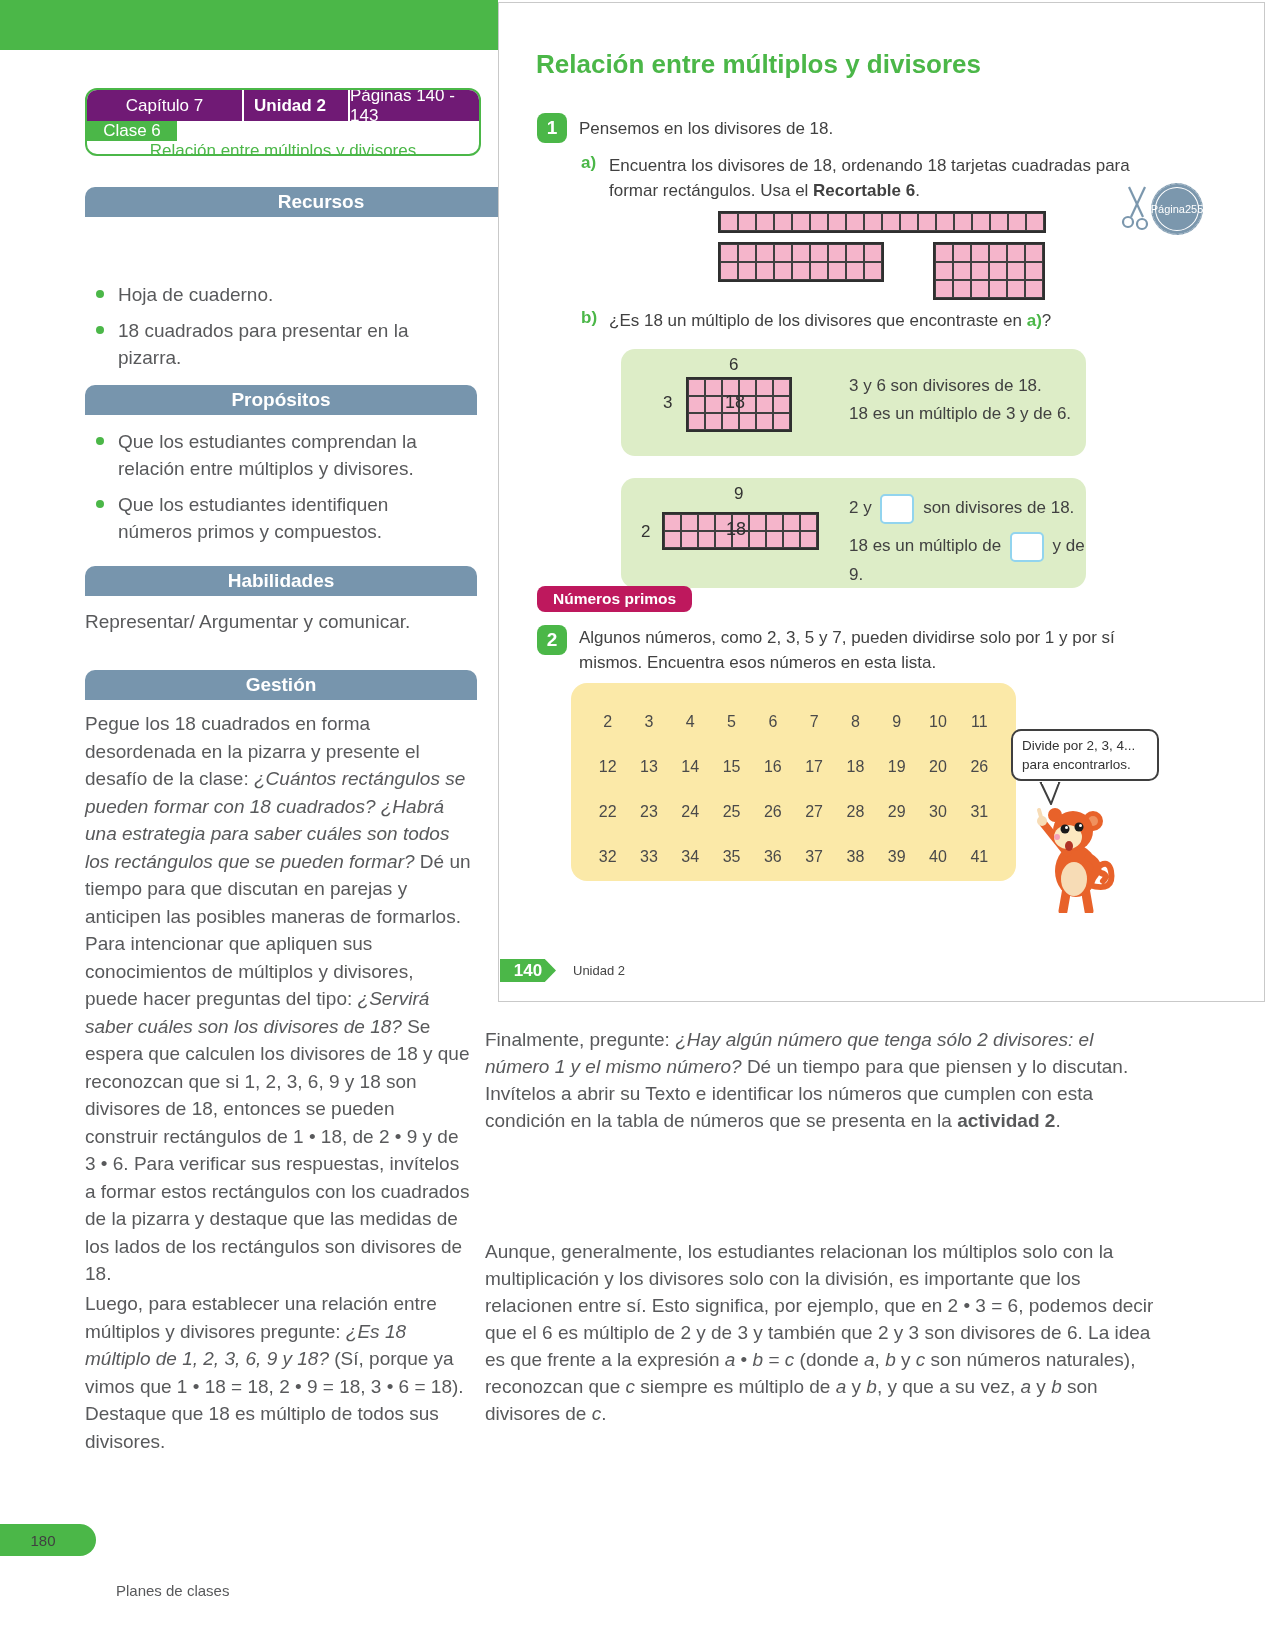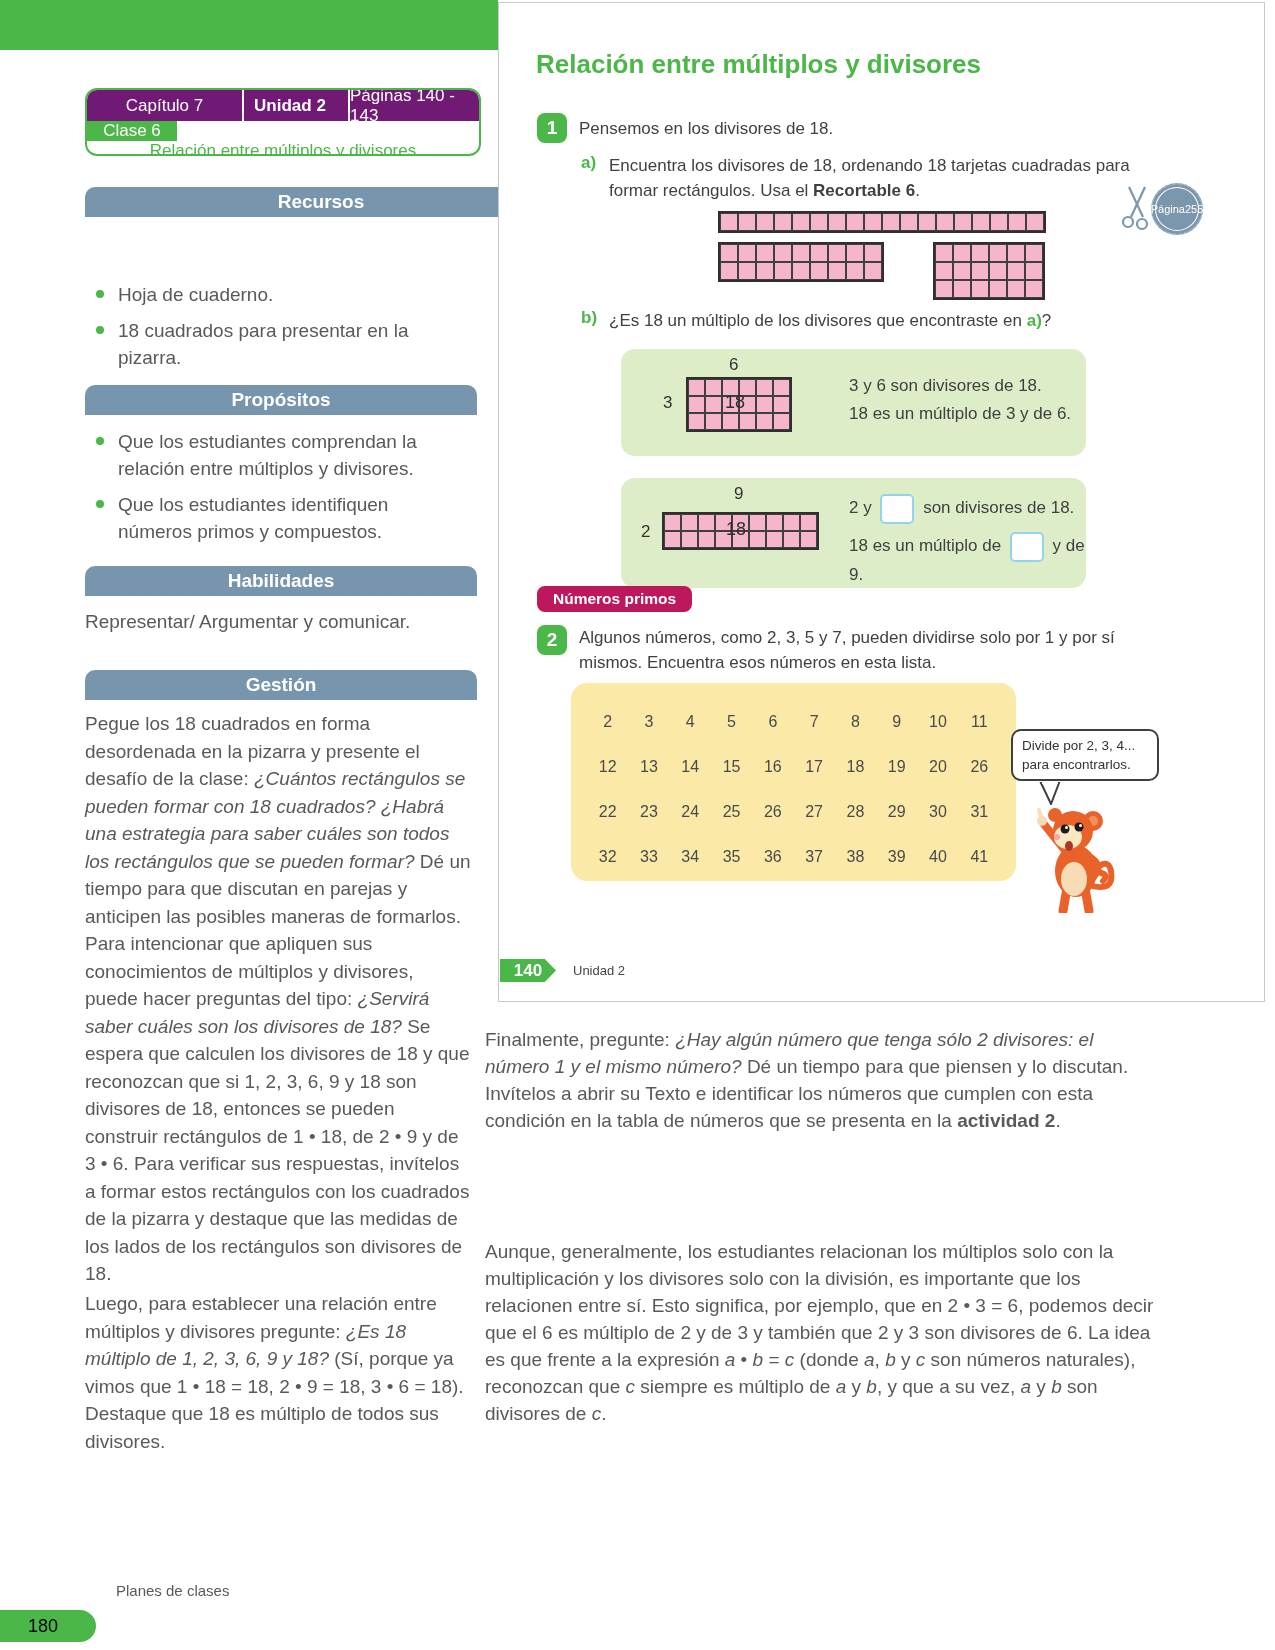--- a/index.html
+++ b/index.html
@@ -60,22 +60,22 @@
   .bubble{background:#fff;border:2px solid #3f3f3f;border-radius:10px;padding:5px 9px;
           font-size:13.5px;line-height:19px;color:#333;}
 
   .ftag{background:#4bb748;color:#fff;font-weight:bold;font-size:17px;height:23px;width:56px;
         display:flex;align-items:center;justify-content:center;
         clip-path:polygon(0 0,80% 0,100% 50%,80% 100%,0 100%);}
   .funit{font-size:13px;color:#444;}
 
   .bottomtext{font-size:19px;line-height:27px;color:#58595b;}
 
-  .footpill{left:0;top:1610px;width:96px;height:32px;background:#4bb748;border-radius:0 16px 16px 0;
-            color:#000000;font-size:18px;display:flex;align-items:center;justify-content:center;padding-right:10px;box-sizing:border-box;}
+  .footpill{left:0;top:1524px;width:96px;height:32px;background:#4bb748;border-radius:0 16px 16px 0;
+            color:#404040;font-size:15px;display:flex;align-items:center;justify-content:center;padding-right:10px;box-sizing:border-box;}
   .footlabel{left:116px;top:1582px;font-size:15px;color:#58595b;}
 
   .pgbadge{width:52px;height:52px;border-radius:50%;background:#7b97ad;color:#fff;display:flex;flex-direction:row;
            align-items:center;justify-content:center;font-size:11px;line-height:13px;
            box-shadow:inset 0 0 0 3px #7b97ad, inset 0 0 0 4px #ffffff;border:1px dashed #9db3c4;box-sizing:border-box;}
 </style>
 </head>
 <body>
 
 <div id="page">

